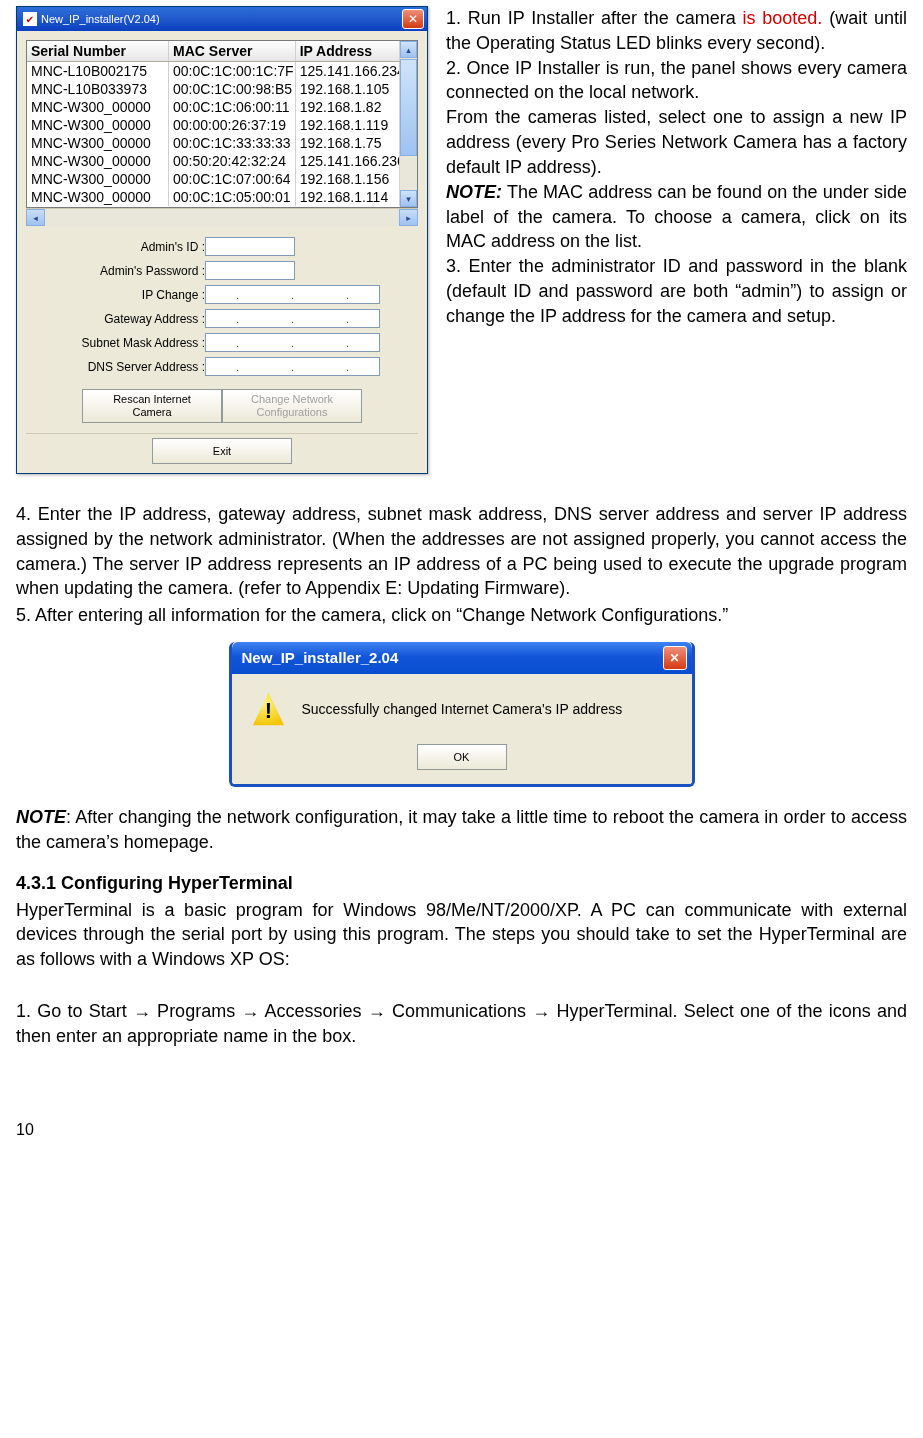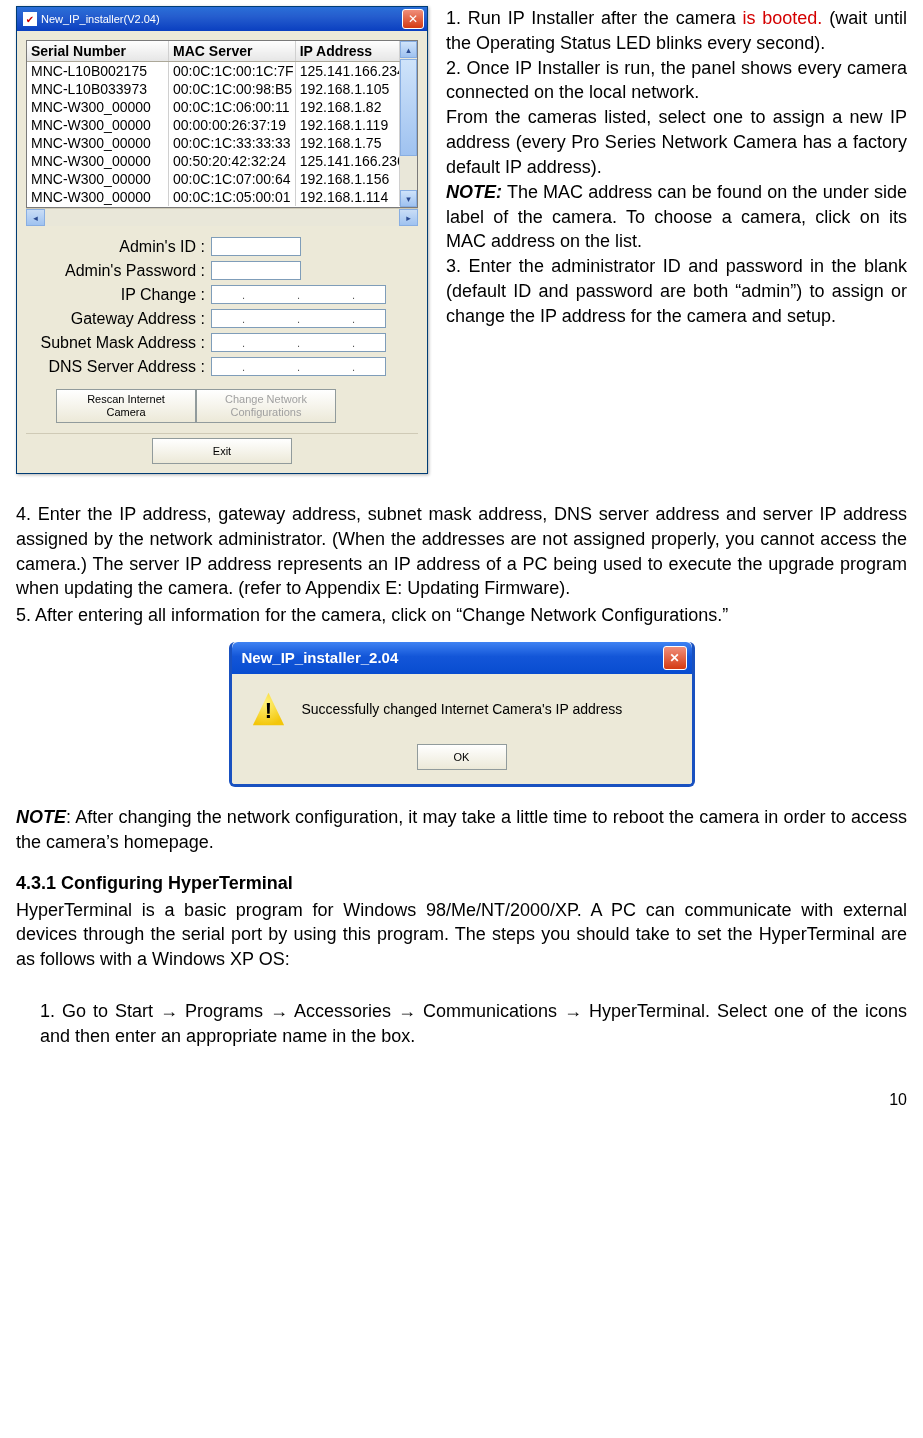--- a/index.html
+++ b/index.html
@@ -110,41 +110,41 @@
   }
   .htrack { flex:1; }
   .form-rows { padding: 6px 4px 2px 4px; }
   .form-row {
     display: flex; align-items: center;
     margin: 5px 0;
   }
   .form-row label {
     width: 175px;
     text-align: right;
-    font-size: 16px;
+    font-size: 12px;
     color: #000;
-    padding-right: 6px;
   }
   .ipbox, .txtbox {
     background: #fff;
     border: 1px solid #7f9db9;
     height: 19px;
     box-sizing: border-box;
     padding: 0 4px;
     font-size: 11px;
   }
   .txtbox { width: 90px; }
   .ipbox {
     width: 175px;
     display: flex; align-items: center; justify-content: space-around;
     color: #555;
   }
   .btn-row {
     display: flex; 
     padding: 6px 30px 10px 30px;
+    justify-content: center;
   }
   .winbtn {
     font-size: 11px;
     width: 140px;
     height: 34px;
     background: linear-gradient(#fff,#ece9d8);
     border: 1px solid #919b9c;
     cursor: pointer;
     line-height: 1.15;
     display:flex; align-items:center; justify-content:center;
@@ -215,21 +215,21 @@
     position: relative;
     clip-path: polygon(50% 2%, 96% 92%, 4% 92%);
     display:flex; align-items:flex-end; justify-content:center;
     font-weight: bold; color: #000; font-size: 22px;
     padding-bottom:2px;
   }
   .dlg-ok {
     display:flex; justify-content:center; margin-top: 16px;
   }
   .dlg-ok .winbtn { width: 90px; height: 26px; }
-  .pagenum { text-align: right; font-size: 16px; margin-top: 42px;}
+  .pagenum { text-align: left; font-size: 16px; margin-top: 72px;}
 </style>
 </head>
 <body>
 
 <div class="page">
   <div class="top-row">
 
     <div class="win">
       <div class="win-title">
         <span class="win-icon">✔</span>
@@ -406,17 +406,17 @@
 
     <p style="text-align:justify;">
       <span class="bi">NOTE</span><span>: After changing the network configuration, it may take a little time to reboot the camera in order to access the camera’s homepage.</span>
     </p>
 
 
 
     <h3 class="sub">4.3.1 Configuring HyperTerminal</h3>
     <p style="text-align:justify;">HyperTerminal is a basic program for Windows 98/Me/NT/2000/XP. A PC can communicate with external devices through the serial port by using this program. The steps you should take to set the HyperTerminal are as follows with a Windows XP OS:</p>
     <br>
-    <p style="text-align:justify;margin-left:24px;">1. Go to Start → Programs → Accessories → Communications → HyperTerminal. Select one of the icons and then enter an appropriate name in the box.</p>
+    <p style="text-align:justify;">1. Go to Start → Programs → Accessories → Communications → HyperTerminal. Select one of the icons and then enter an appropriate name in the box.</p>
   </div>
 
   <div class="pagenum">10</div>
 </div>
 
 </body></html>

